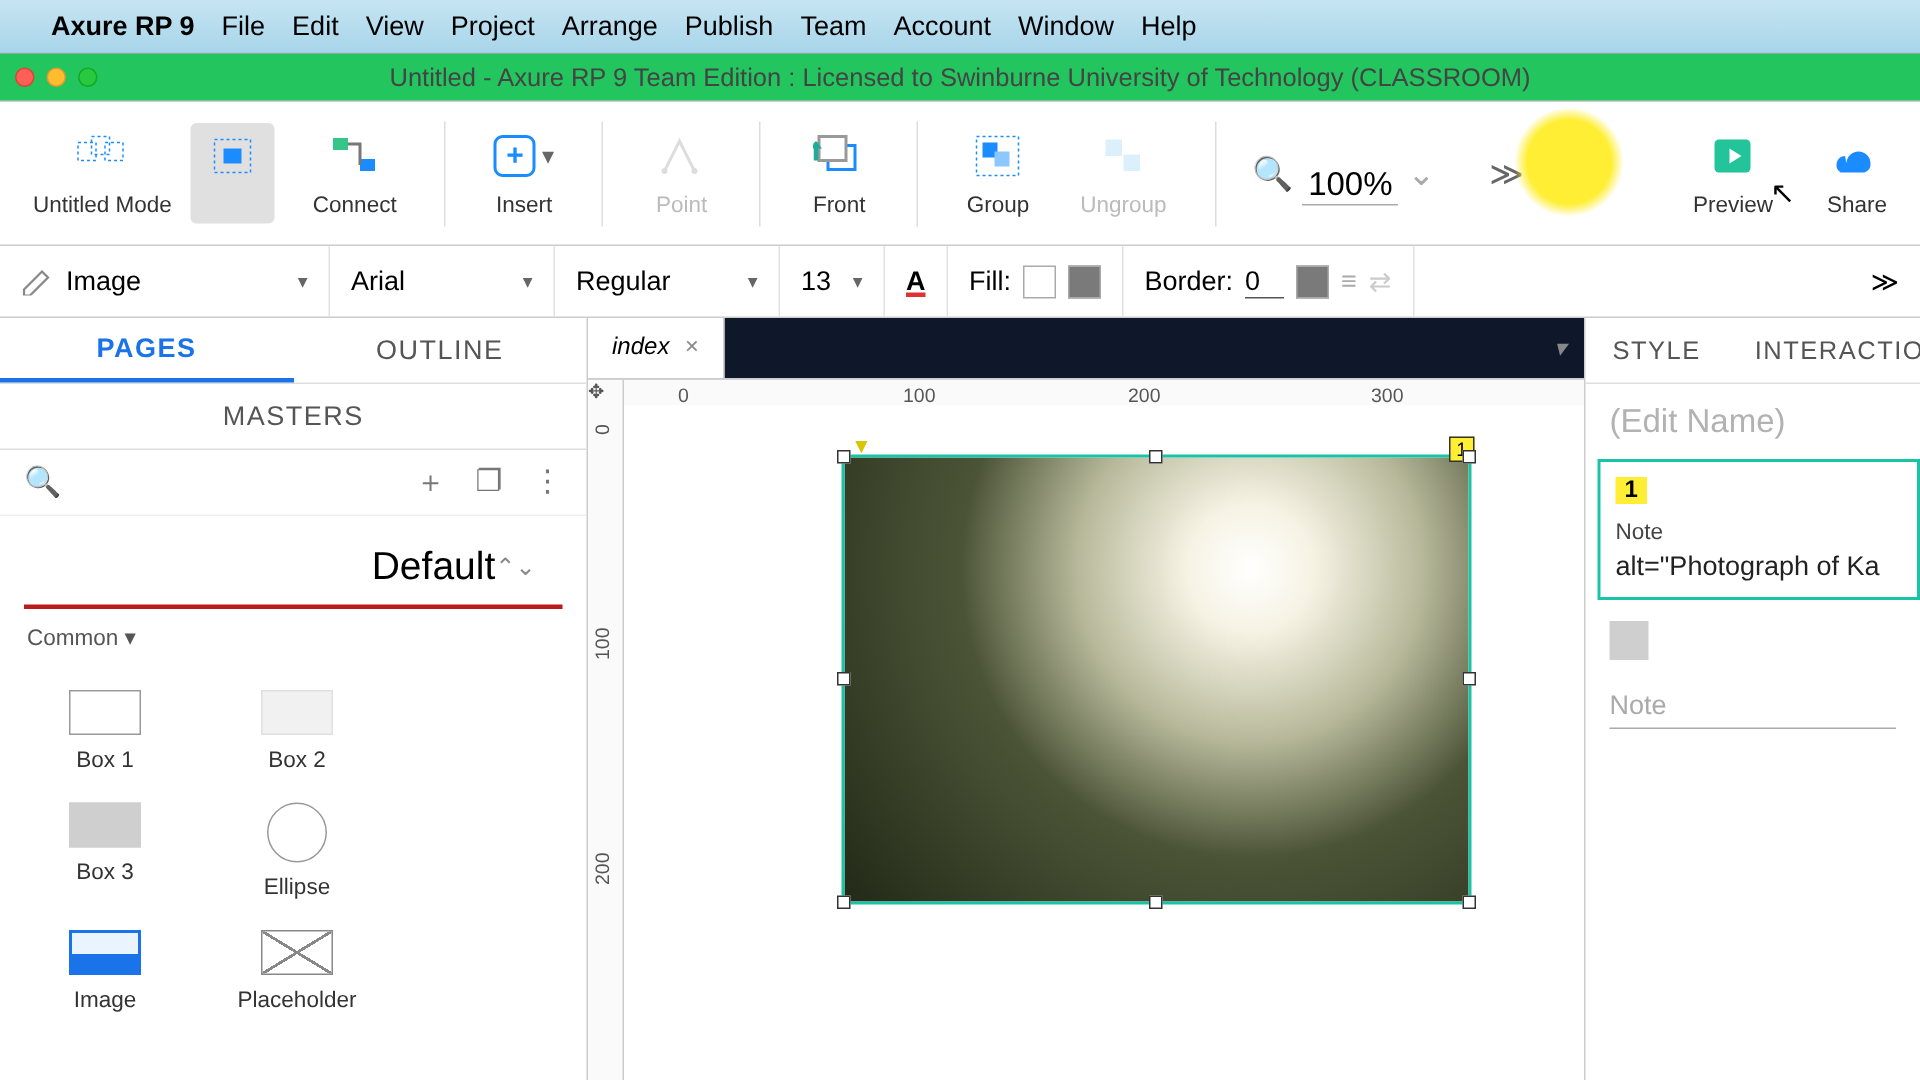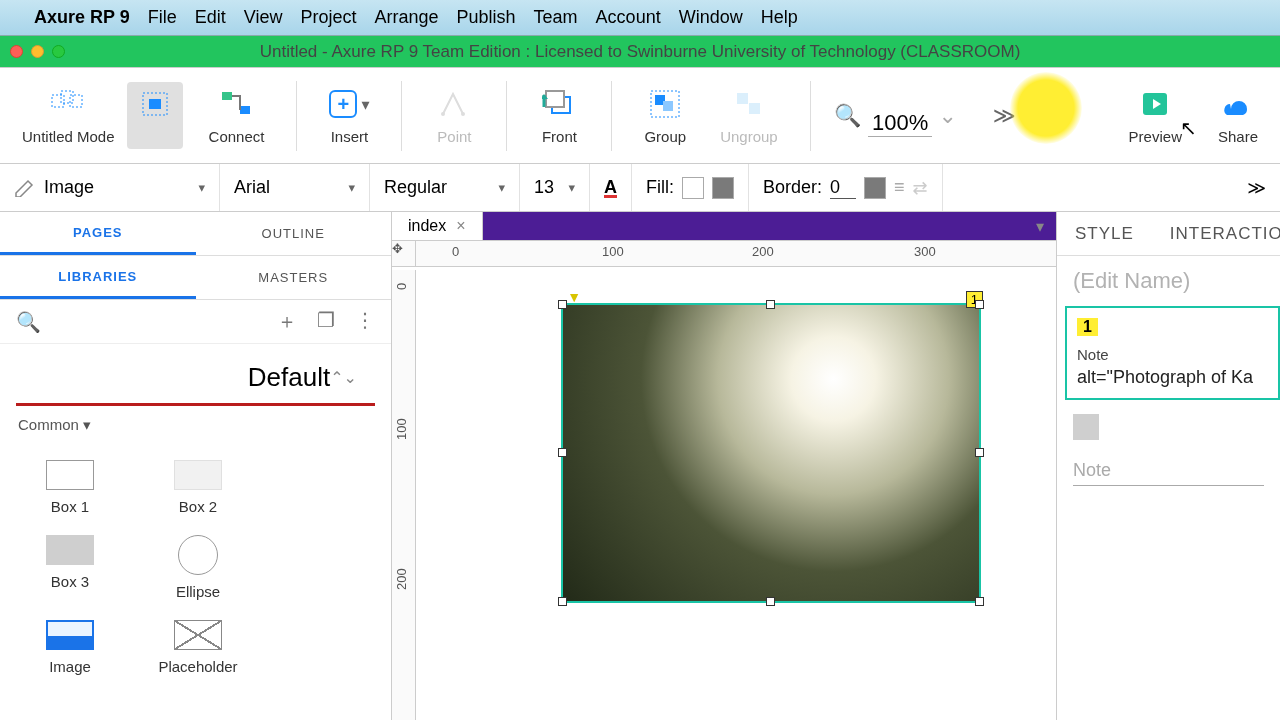--- a/index.html
+++ b/index.html
@@ -38,21 +38,21 @@
 .fcell.wide{min-width:220px;}
 .fcell.med{min-width:150px;}
 .fcell.sm{min-width:70px;}
 .swatch{width:22px;height:22px;border:1px solid #aaa;}
 .swatch.dark{background:#7a7a7a;}
 .underA{ text-decoration: underline; text-decoration-color:#d33; text-decoration-thickness:3px; text-underline-offset:2px; font-weight:600; }
 
 .workspace { display:flex; height: calc(720px - 36px - 32px - 96px - 48px); }
 .leftpanel { width:392px; border-right:1px solid #ccc; display:flex; flex-direction:column; overflow:hidden;}
 .tabs { display:flex; height:44px; border-bottom:1px solid #ddd; }
-.tab { flex:1; display:flex; align-items:center; justify-content:center; font-size:13px; color:#555; letter-spacing:1px;}
+.tab { flex:1; display:flex; align-items:center; justify-content:center; font-size:18px; color:#555; letter-spacing:1px;}
 .tab.active { color:#1a73e8; font-weight:600; border-bottom:3px solid #1a73e8; }
 .libtabs { display:flex; height:44px; border-bottom:1px solid #ddd; }
 .libbar { display:flex; align-items:center; height:44px; padding:0 16px; gap:18px; border-bottom:1px solid #eee;}
 .libbar .search { color:#888; font-size:20px;}
 .libbar .actions { margin-left:auto; display:flex; gap:20px; color:#777; font-size:20px;}
 .libselect { padding:10px 18px; font-size:26px; border-bottom:3px solid #b91c1c; margin:8px 16px 4px; display:flex; justify-content:flex-end; align-items:center;}
 .common { padding:6px 18px; color:#555; font-size:15px;}
 .widgets { display:flex; flex-wrap:wrap; padding:10px 6px; gap:0;}
 .widget { width:128px; display:flex; flex-direction:column; align-items:center; gap:8px; padding:10px 0;}
 .widget .shape { width:48px; height:30px; border:1px solid #999; background:#fff;}
@@ -60,21 +60,21 @@
 .widget .shape.fill2{ background:#cfcfcf; border-color:#cfcfcf;}
 .widget .shape.circle{ border-radius:50%; width:40px; height:40px;}
 .widget .shape.imgico{ border:2px solid #1a73e8; background:linear-gradient(180deg,#eaf4ff 55%,#1a73e8 55%);}
 .widget .shape.place{ position:relative; background:#fff; border:1px solid #888;}
 .widget .shape.place::before, .widget .shape.place::after{ content:""; position:absolute; left:0; right:0; top:0; bottom:0;}
 .widget .shape.place::before{ background:linear-gradient(to top right, transparent 48%, #888 48%, #888 52%, transparent 52%);}
 .widget .shape.place::after{ background:linear-gradient(to top left, transparent 48%, #888 48%, #888 52%, transparent 52%);}
 .widget .wlabel{ font-size:15px; color:#333;}
 
 .canvas-area { flex:1; position:relative; background:#fff;}
-.tabstrip{ height:29px; background:#4c1d95; display:flex; align-items:center; border-bottom:1px solid #ccc;}
+.tabstrip{ height:41px; background:#0f172a; display:flex; align-items:center; border-bottom:1px solid #ccc;font-style:italic;}
 .pagetab{ background:#fff; height:100%; padding:0 16px; display:flex; align-items:center; gap:10px; font-size:16px; border-right:1px solid #ccc;}
 .closex{color:#888;}
 .ruler-h{ height:26px; background:#fafafa; border-bottom:1px solid #ccc; display:flex; font-size:13px; color:#555; position:relative;}
 .ruler-h .origin{width:24px; border-right:1px solid #ccc;}
 .ruler-h .tick{ position:absolute; top:3px;}
 .ruler-v{ position:absolute; left:0; top:58px; bottom:0; width:24px; background:#fafafa; border-right:1px solid #ccc;}
 .ruler-v .vt{ position:absolute; left:2px; font-size:13px; color:#555; transform:rotate(-90deg); transform-origin:left top;}
 .canvas { position:absolute; left:24px; top:58px; right:0; bottom:0; background:#fff;}
 .sel-image { position:absolute; left:145px; top:33px; width:420px; height:300px; border:2px solid #19c4a6; background:radial-gradient(circle at 65% 25%, #fff 0%, #f6f3e4 12%, #b7b89a 33%, #4c5437 55%, #222a18 100%);}
 .handle{position:absolute;width:9px;height:9px;background:#fff;border:1px solid #333;}
@@ -272,21 +272,20 @@
 </div>
 
 <div class="workspace">
 
   <div class="leftpanel">
     <div class="tabs">
       <div class="tab active">PAGES</div>
       <div class="tab">OUTLINE</div>
     </div>
     <div class="libtabs tabs">
-      <div class="tab active">LIBRARIES</div>
       <div class="tab">MASTERS</div>
     </div>
     <div class="libbar">
       <span class="search">🔍</span>
       <div class="actions">
         <span>＋</span>
         <span>❐</span>
         <span>⋮</span>
       </div>
     </div>

